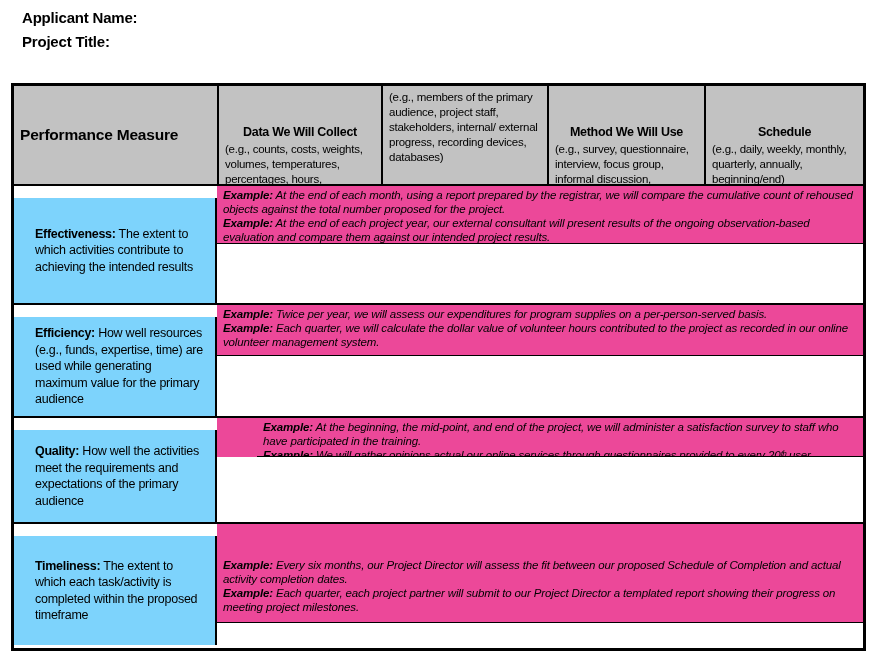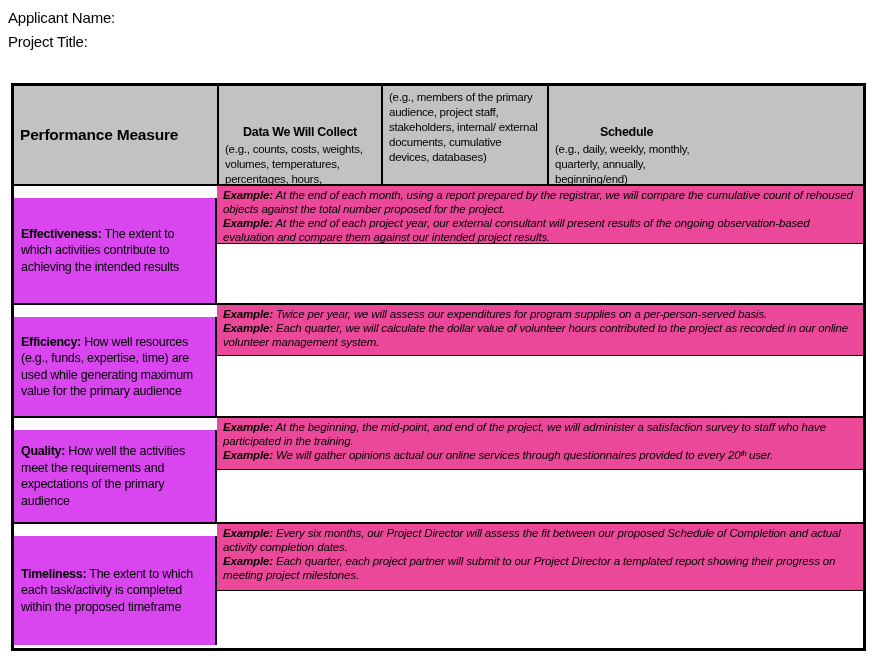--- a/index.html
+++ b/index.html
@@ -1,21 +1,21 @@
 <!DOCTYPE html>
 <html><head>
 <meta charset="utf-8">
 <style>
   * { margin:0; padding:0; box-sizing:border-box; }
   html,body { background:#ffffff; }
   body {
     width:879px; height:656px; position:relative; overflow:hidden;
     font-family:"Liberation Sans", sans-serif; color:#000;
   }
-  .doc-label { position:absolute; left:8px; font-weight:normal; font-size:15px; letter-spacing:-0.2px; }
+  .doc-label { position:absolute; left:22px; font-weight:bold; font-size:15px; letter-spacing:-0.2px; }
   #applicant-label { top:9px; }
   #project-label { top:33px; }
 
   .pm-table {
     position:absolute; left:11px; top:83px; width:855px; height:568px;
     border:3px solid #000; display:flex; flex-direction:column;
     background:#fff;
   }
   
   .thead {
@@ -30,52 +30,56 @@
     font-weight:bold; font-size:15.5px; letter-spacing:-0.2px;border-radius:14px;
   }
   .col-title { display:block; text-align:center; font-weight:bold; font-size:12.5px; letter-spacing:-0.3px; line-height:1.25;margin-top:36px; }
   .col-hint { display:block; text-align:left; font-size:11.5px; letter-spacing:-0.25px; line-height:1.3; margin-top:1px; }
 
   
   .trow { display:grid; grid-template-columns:203px 1fr; flex:0 0 auto; border-bottom:2px solid #000; }
   .trow:last-child { border-bottom:none; }
   .r1 { height:119px; } .r2 { height:113px; } .r3 { height:106px; } .r4 { height:121px; }
   .measure-cell {
-    background:#d946ef; border-right:2px solid #000;
-    display:flex; align-items:center; padding:4px 10px 4px 7px;
+    background:#7dd3fc; border-right:2px solid #000;
+    display:flex; align-items:center; padding:4px 10px 4px 21px;
     font-size:12.5px; letter-spacing:-0.25px; line-height:1.32;margin-top:12px;
   }
   .measure-cell b { letter-spacing:-0.3px; }
   .right-stack { display:flex; flex-direction:column; background:#ec4899; }
   .examples {
     flex:0 0 auto; border-bottom:1px solid #000;
     padding:2px 6px 1px 6px;
     font-style:italic; font-size:11.5px; letter-spacing:-0.15px; line-height:1.22;
     overflow:hidden;
   }
-  .x1 { height:58px; } .x2 { height:51px; } .x3 { height:52px; } .x4 { height:67px; }
+  .x1 { height:58px; } .x2 { height:51px; } .x3 { height:39px;margin-left:40px; } .x4 { height:67px;margin-top:32px; }
   .examples .ex-label { font-weight:bold; }
   .entry-cell { flex:1 1 auto; background:#fff; cursor:text; }
 </style>
 </head>
 <body>
 
 <div class="doc-label" id="applicant-label">Applicant Name:</div>
 <div class="doc-label" id="project-label">Project Title:</div>
 
 <div class="pm-table">
 
   <div class="thead">
     <div class="hcell pm-head">Performance Measure</div>
     <div class="hcell">
       <span class="col-title">Data We Will Collect</span>
       <span class="col-hint">(e.g., counts, costs, weights, volumes, temperatures, percentages, hours, observations, opinions, feelings)</span>
     </div>
     <div class="hcell">
-      <span class="col-hint">(e.g., members of the primary audience, project staff, stakeholders, internal/ external documents, cumulative devices, databases)</span>
+      <span class="col-hint">(e.g., members of the primary audience, project staff, stakeholders, internal/ external progress, recording devices, databases)</span>
+    </div>
+    <div class="hcell">
+      <span class="col-title">Method We Will Use</span>
+      <span class="col-hint">(e.g., survey, questionnaire, interview, focus group, informal discussion, observation, assessment, document analysis)</span>
     </div>
     <div class="hcell">
       <span class="col-title">Schedule</span>
       <span class="col-hint">(e.g., daily, weekly, monthly, quarterly, annually, beginning/end)</span>
     </div>
   </div>
 
   <div class="trow r1">
     <div class="measure-cell">
       <span><b>Effectiveness:</b><span> The extent to which activities contribute to achieving the intended results</span></span>

